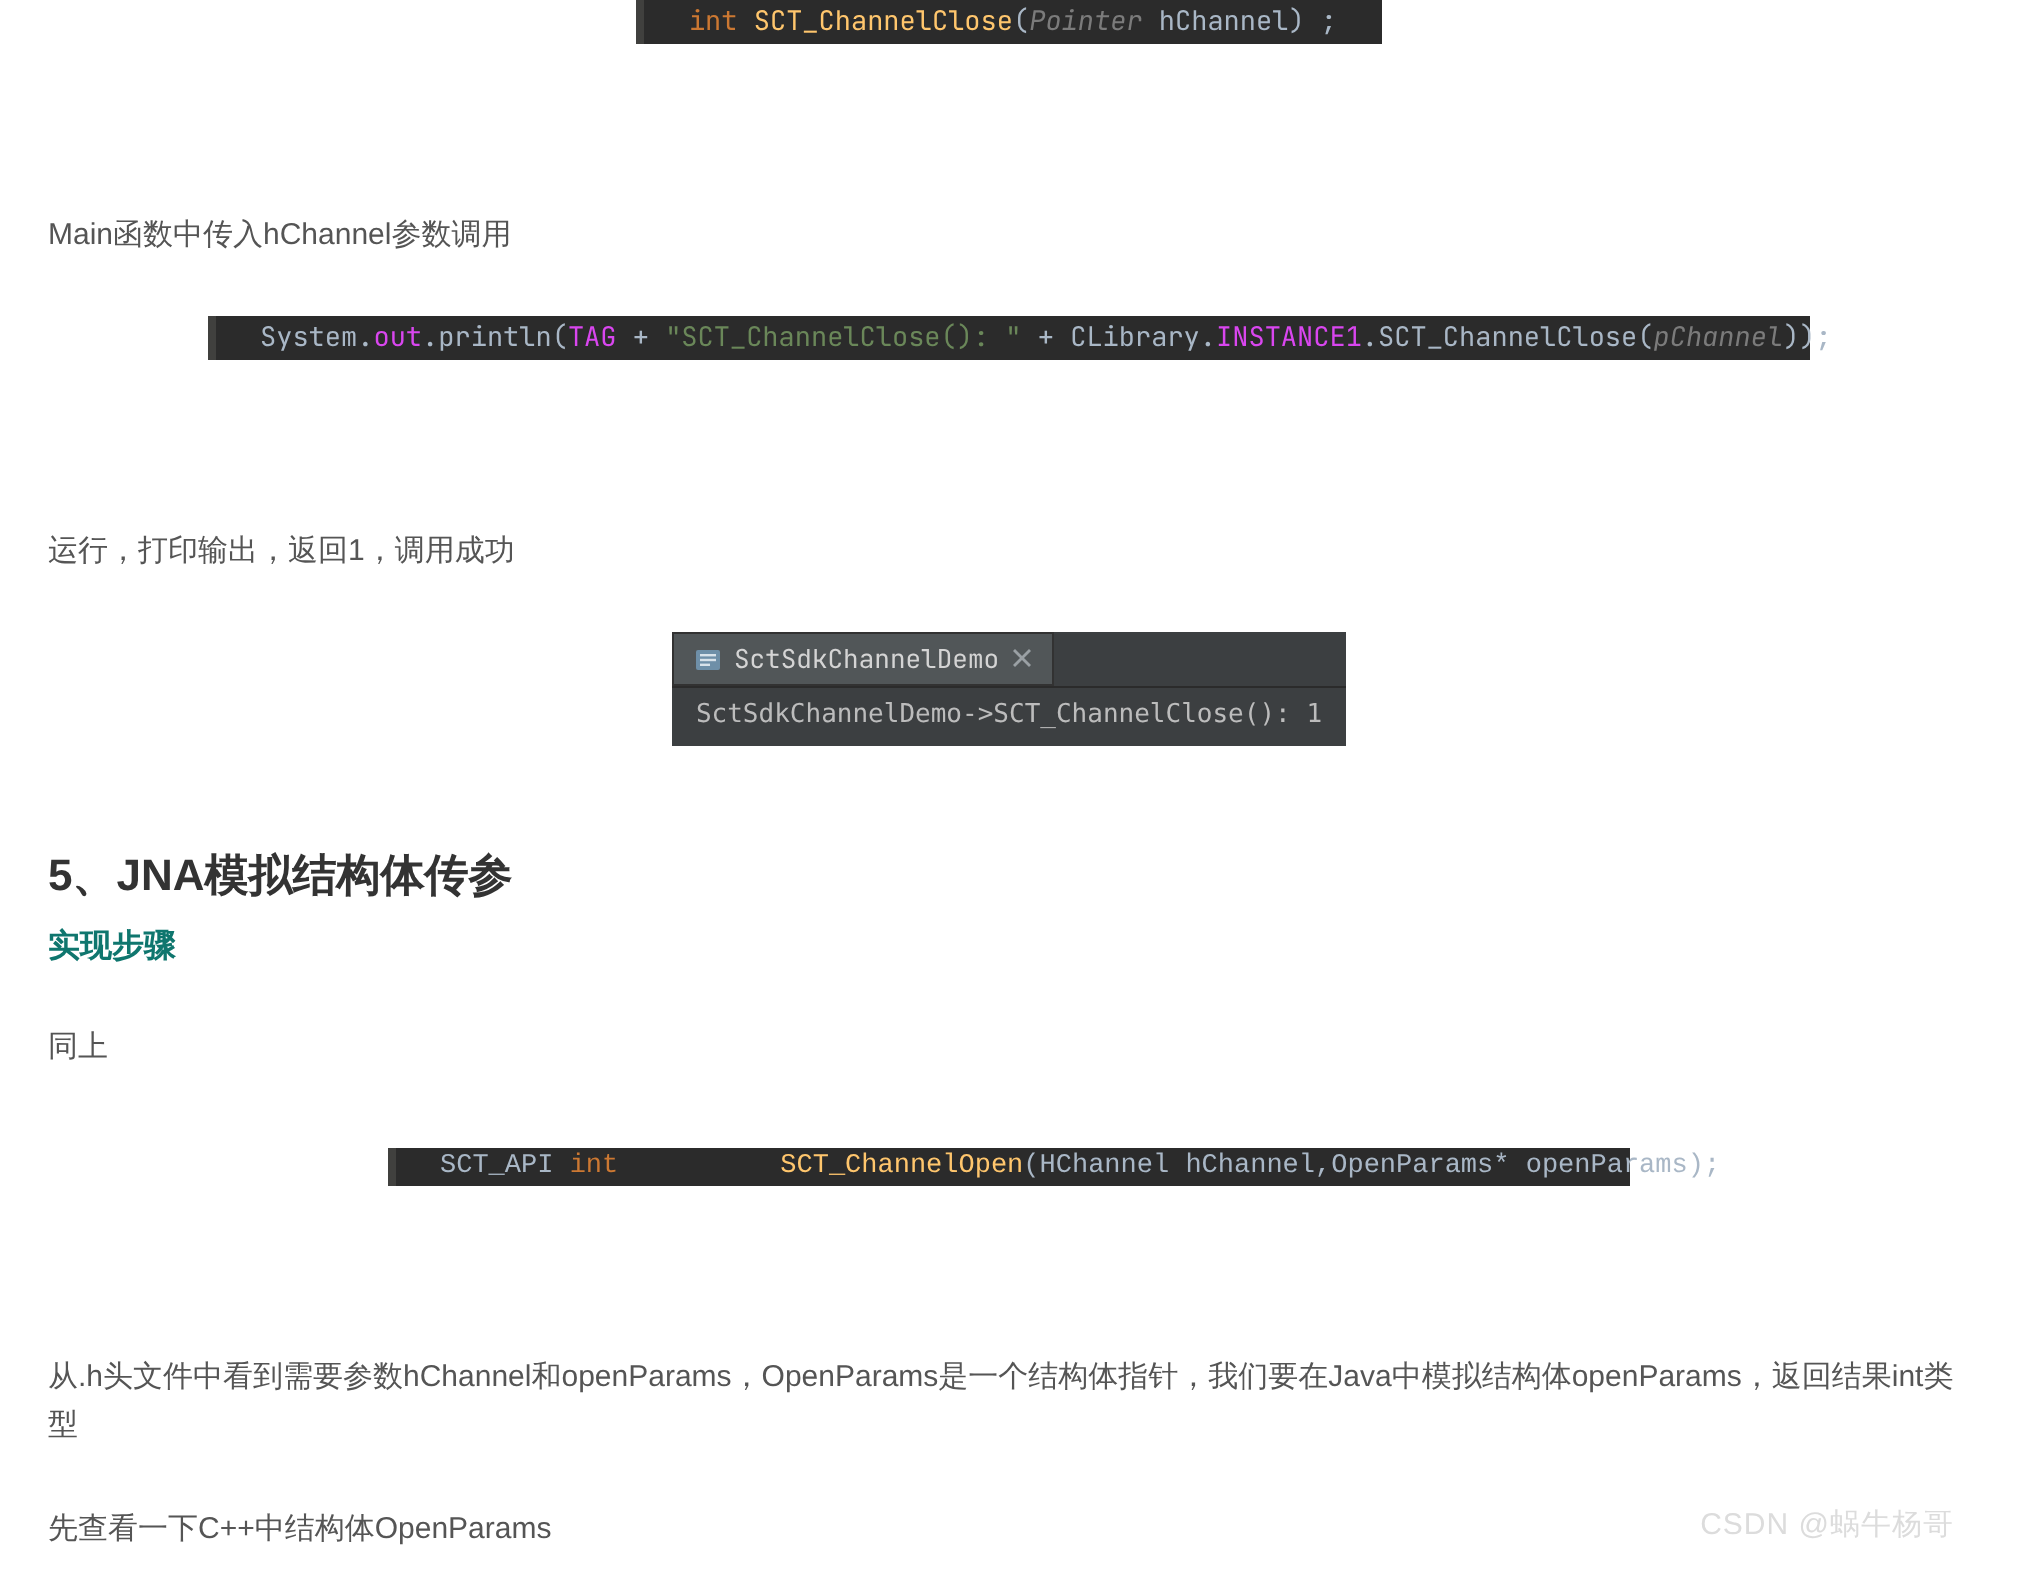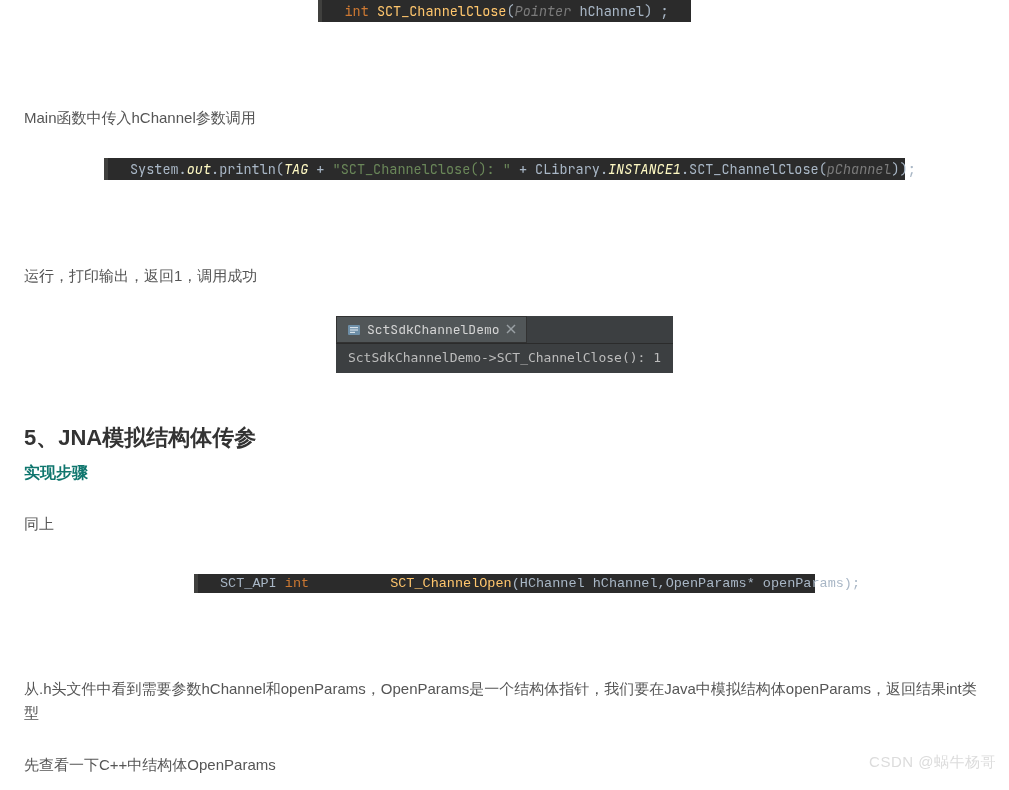--- a/index.html
+++ b/index.html
@@ -28,21 +28,21 @@
   .p { font-size: 15px; color: #555; line-height: 1.6; margin: 28px 0; }
   .h2 { font-size: 22px; font-weight: 600; color: #333; margin: 50px 0 10px 0; }
   .h3 { font-size: 16px; font-weight: 600; color: #0f766e; margin: 10px 0 14px 0; }
 
   
   .kw { color: #cc7832; } 
   .fn { color: #ffc66d; } 
   .str { color: #6a8759; } 
   .param { color: #7b7b7b; font-style: italic; } 
   .paramN { color: #a9b7c6; font-style: normal;}
-  .purple { color: #fef9c3; font-style: italic;} 
+  .purple { color: #d946ef; } 
   .plain { color: #a9b7c6; }
   .paren { color: #a9b7c6; }
 
   
   .console-wrap { text-align:center; margin-top:10px;}
   .console {
     display:inline-block;
     background:#3c3f41;
     color:#bbbbbb;
     font-family:"JetBrains Mono", Consolas, monospace;
@@ -61,21 +61,21 @@
   }
   .console-tab .x { color:#99a0a4; font-size:12px; }
   .console-row { padding:6px 12px 8px 12px; font-family:Consolas, monospace; color:#bcbcbc; }
   .tab-bar { background:#3c3f41; padding:0; border-bottom:1px solid #2b2b2b; }
   .mini-icon {
     width:14px;height:14px;display:inline-block;vertical-align:middle;
   }
 
   .watermark {
     position:absolute;
-    right:13px;
+    right:32px;
     bottom:18px;
     color:#dcdcdc;
     font-size:15px;
     letter-spacing:0.5px;
     user-select:none;
   }
 
   .block1 { margin-top:0; }
   .block2 { margin: 0 80px; }
   .block3 { margin: 0 170px; font-family: Liberation Mono, monospace; }

